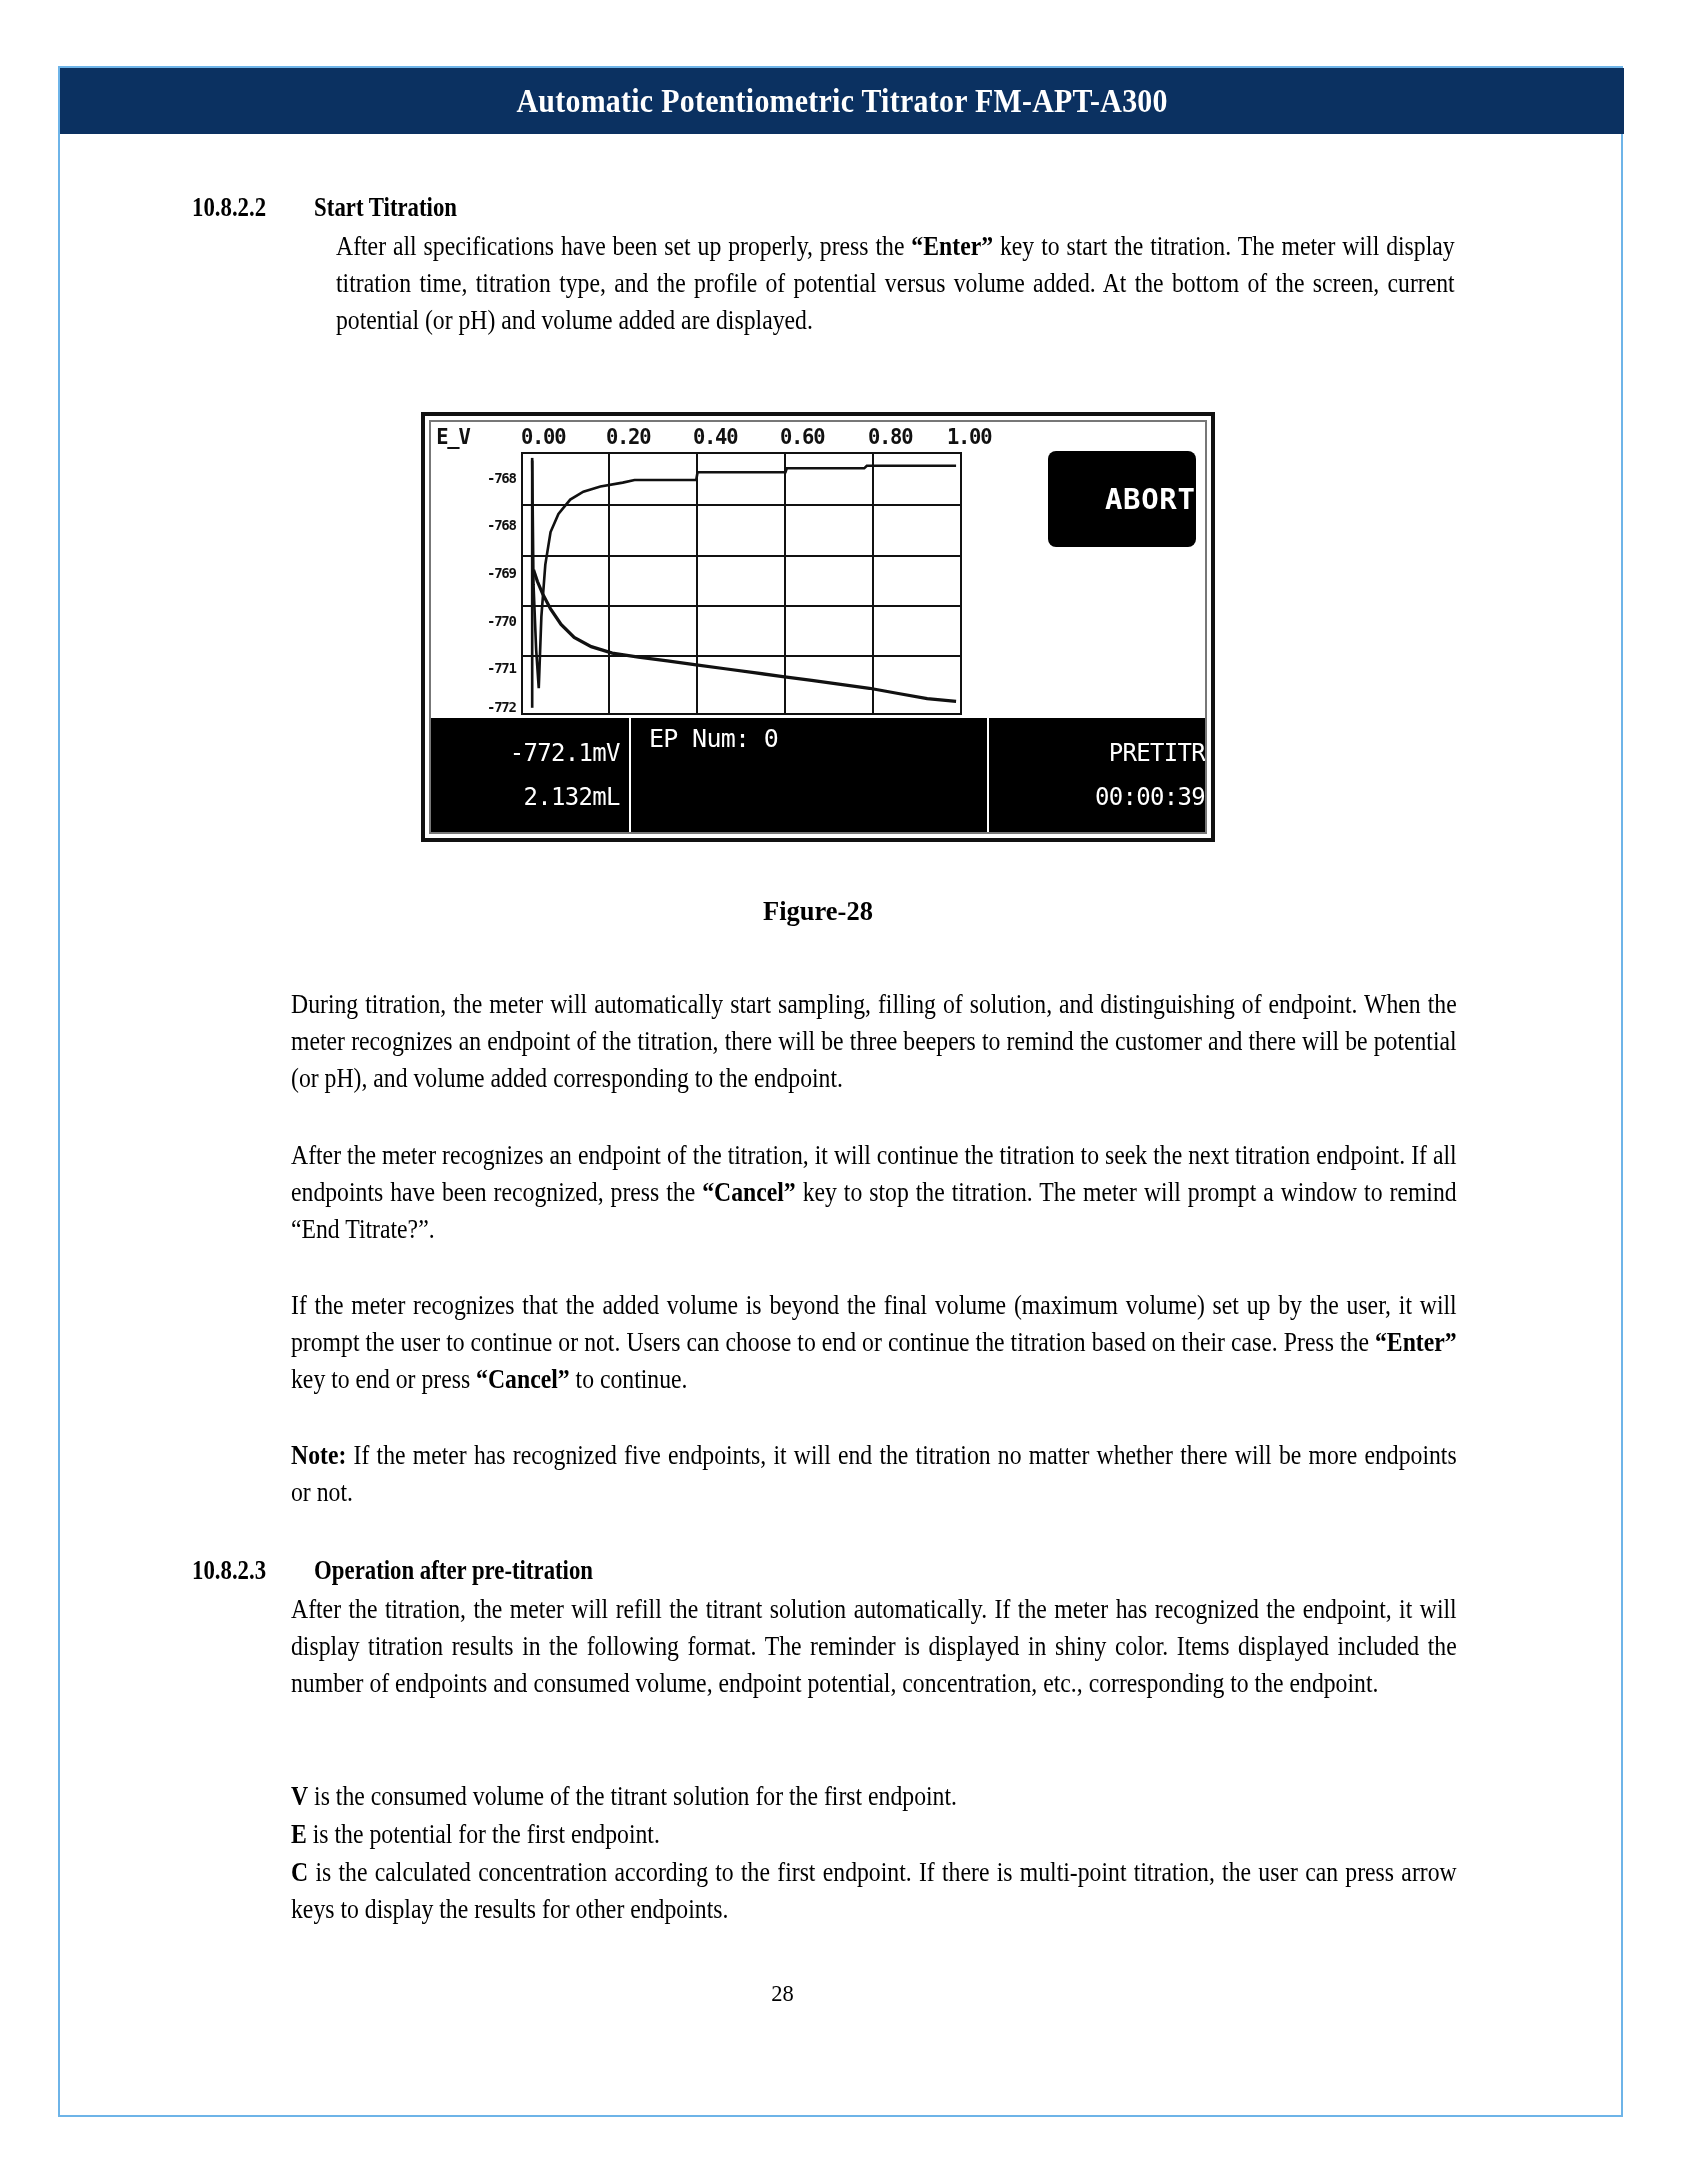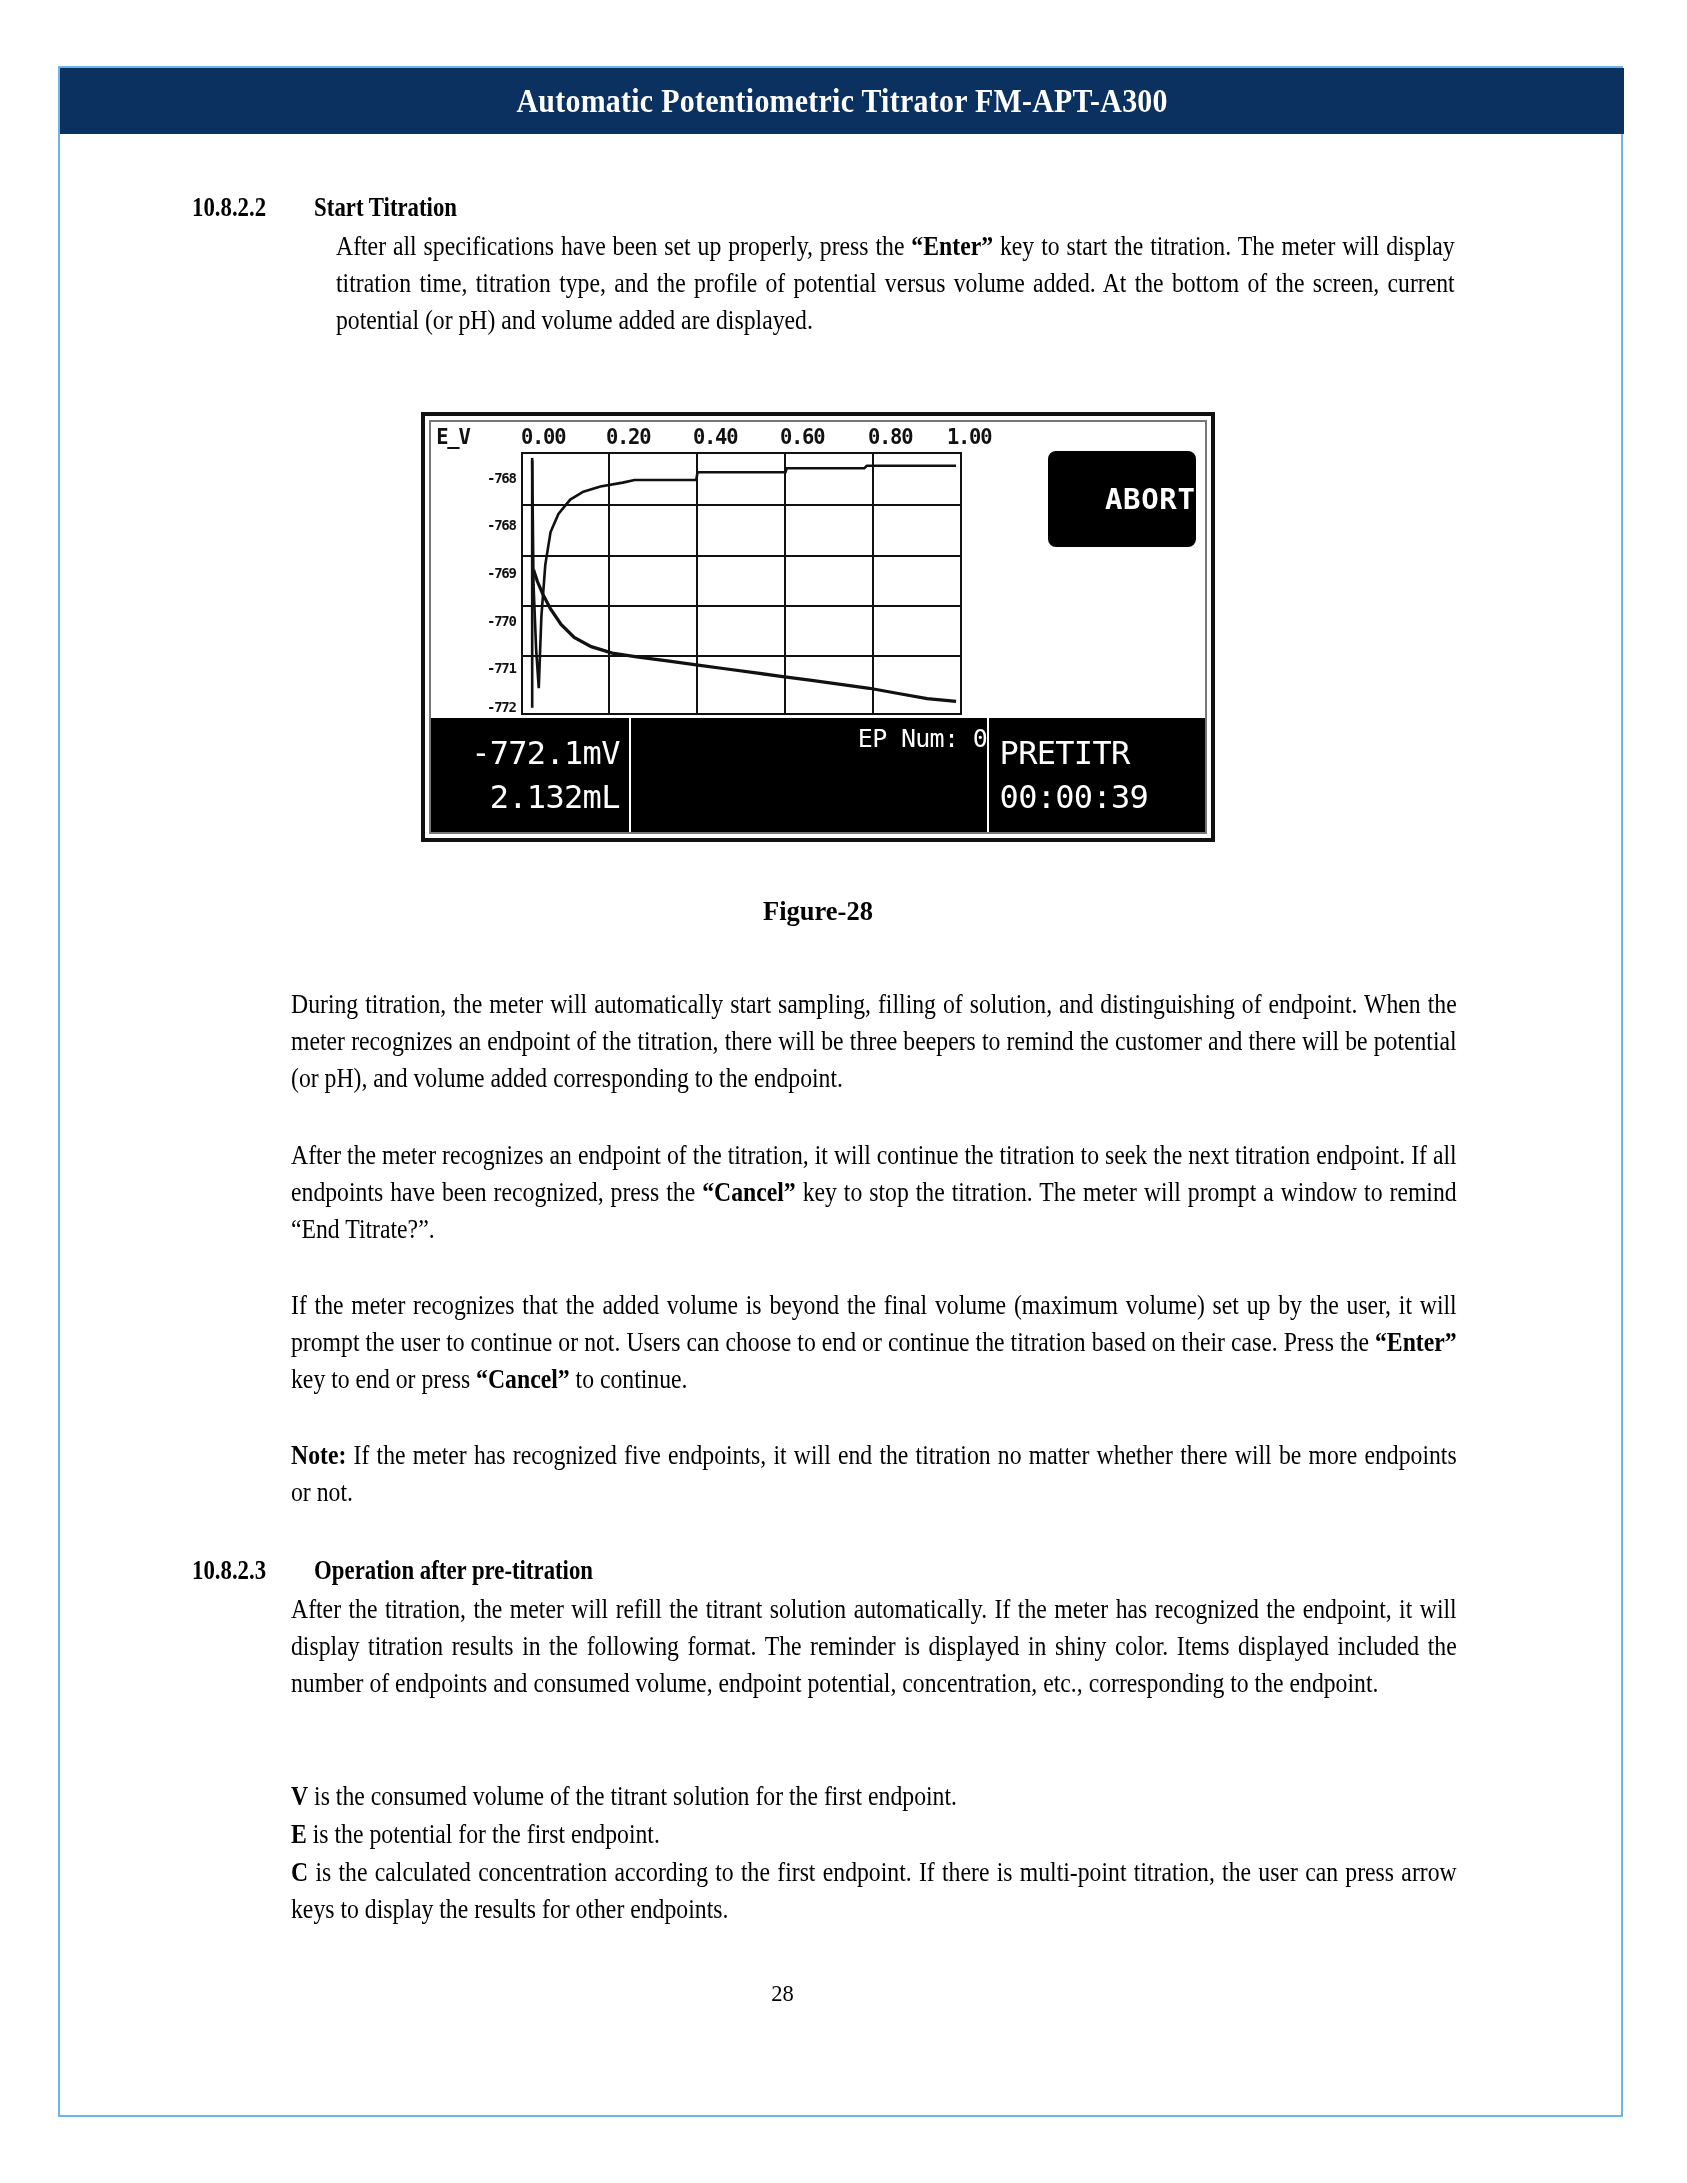--- a/index.html
+++ b/index.html
@@ -233,32 +233,31 @@
     align-items: flex-end;
     padding-right: 9.3px;
     box-sizing: border-box;
   }
   #status-mid {
     flex: 1;
     border-left: 2.6px solid #ffffff;
     padding-left: 18px;
     padding-top: 5.3px;
     box-sizing: border-box;
-    text-align: right;
   }
   #status-right {
     width: 218px;
     border-left: 2.6px solid #ffffff;
     display: flex;
     flex-direction: column;
     justify-content: center;
     padding-left: 10.6px;
     box-sizing: border-box;
   }
-  .lcd-big { font-size: 32px; line-height: 44px; letter-spacing: -0.7px; }
+  .lcd-big { font-size: 24px; line-height: 44px; letter-spacing: -0.7px; text-align: right; }
   .lcd-med { font-size: 25px; line-height: 32px; letter-spacing: -0.7px; }
 </style>
 </head>
 <body>
 
 <div id="page-frame"></div>
 
 <div id="header-band">
   <div id="header-title">Automatic Potentiometric Titrator FM-APT-A300</div>
 </div>

